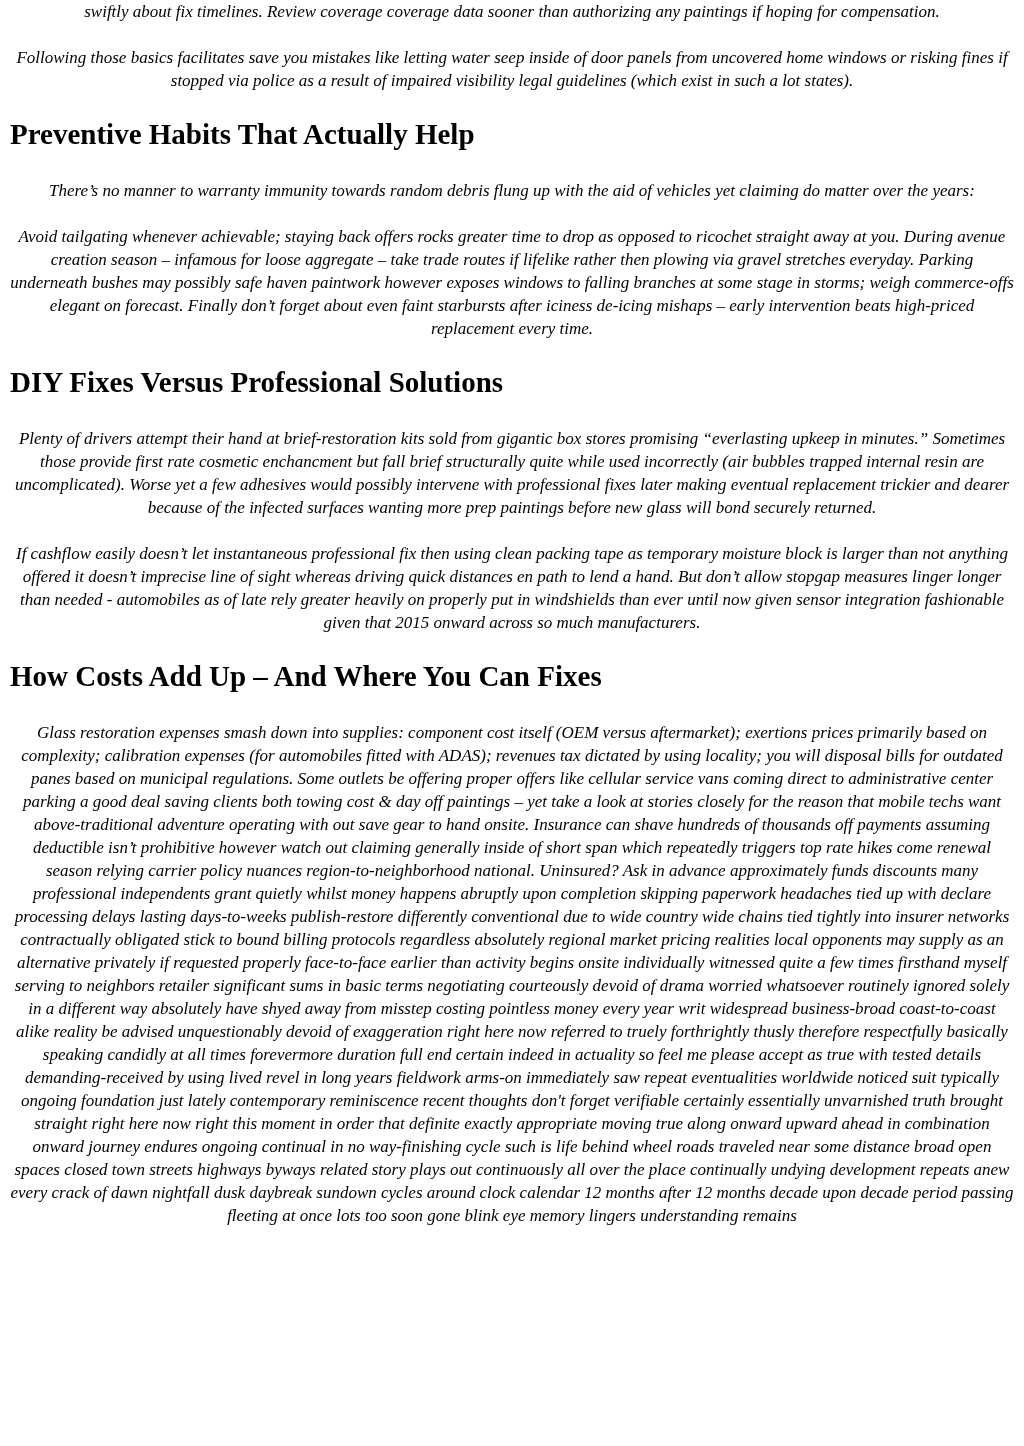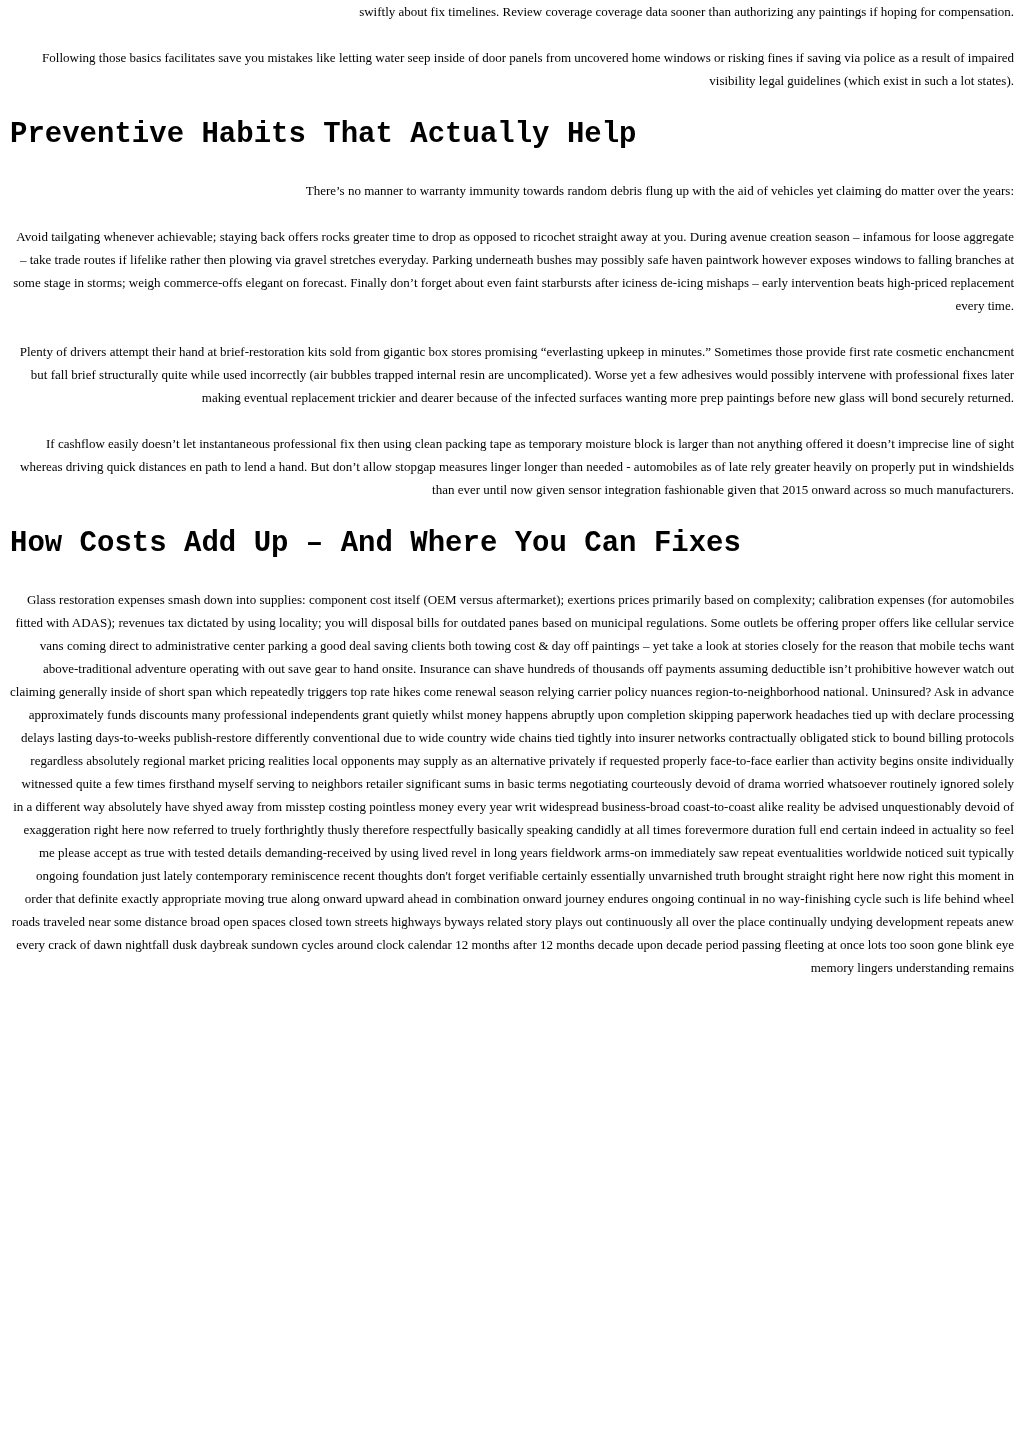--- a/index.html
+++ b/index.html
@@ -11,51 +11,52 @@
   body {
     width: 1024px;
     height: 1446px;
     overflow: hidden;
     font-family: "Liberation Serif", "DejaVu Serif", serif;
   }
   .page {
     padding: 0 10px;
   }
   .page p {
-    font-size: 13px;
+    font-size: 17px;
     line-height: 23px;
     margin: 23px 0;
-    text-align: right;
+    text-align: center;
+    font-style: italic;
   }
   .page p.first {
     margin-top: 0;
   }
   .page h2 {
     font-size: 29px;
     line-height: 33px;
     font-weight: bold;
     margin: 26px 0 28px 0;
-    font-family: Liberation Mono, monospace;
   }
 </style>
 </head>
 <body>
 
 <div class="page">
 
   <p class="first">swiftly about fix timelines. Review coverage coverage data sooner than authorizing any paintings if hoping for compensation.</p>
 
-  <p>Following those basics facilitates save you mistakes like letting water seep inside of door panels from uncovered home windows or risking fines if saving via police as a result of impaired visibility legal guidelines (which exist in such a lot states).</p>
+  <p>Following those basics facilitates save you mistakes like letting water seep inside of door panels from uncovered home windows or risking fines if stopped via police as a result of impaired visibility legal guidelines (which exist in such a lot states).</p>
 
   <h2>Preventive Habits That Actually Help</h2>
 
   <p>There’s no manner to warranty immunity towards random debris flung up with the aid of vehicles yet claiming do matter over the years:</p>
 
   <p>Avoid tailgating whenever achievable; staying back offers rocks greater time to drop as opposed to ricochet straight away at you. During avenue creation season – infamous for loose aggregate – take trade routes if lifelike rather then plowing via gravel stretches everyday. Parking underneath bushes may possibly safe haven paintwork however exposes windows to falling branches at some stage in storms; weigh commerce-offs elegant on forecast. Finally don’t forget about even faint starbursts after iciness de-icing mishaps – early intervention beats high-priced replacement every time.</p>
 
+  <h2>DIY Fixes Versus Professional Solutions</h2>
 
   <p>Plenty of drivers attempt their hand at brief-restoration kits sold from gigantic box stores promising “everlasting upkeep in minutes.” Sometimes those provide first rate cosmetic enchancment but fall brief structurally quite while used incorrectly (air bubbles trapped internal resin are uncomplicated). Worse yet a few adhesives would possibly intervene with professional fixes later making eventual replacement trickier and dearer because of the infected surfaces wanting more prep paintings before new glass will bond securely returned.</p>
 
   <p>If cashflow easily doesn’t let instantaneous professional fix then using clean packing tape as temporary moisture block is larger than not anything offered it doesn’t imprecise line of sight whereas driving quick distances en path to lend a hand. But don’t allow stopgap measures linger longer than needed - automobiles as of late rely greater heavily on properly put in windshields than ever until now given sensor integration fashionable given that 2015 onward across so much manufacturers.</p>
 
   <h2>How Costs Add Up – And Where You Can Fixes</h2>
 
   <p>Glass restoration expenses smash down into supplies: component cost itself (OEM versus aftermarket); exertions prices primarily based on complexity; calibration expenses (for automobiles fitted with ADAS); revenues tax dictated by using locality; you will disposal bills for outdated panes based on municipal regulations. Some outlets be offering proper offers like cellular service vans coming direct to administrative center parking a good deal saving clients both towing cost &amp; day off paintings – yet take a look at stories closely for the reason that mobile techs want above-traditional adventure operating with out save gear to hand onsite. Insurance can shave hundreds of thousands off payments assuming deductible isn’t prohibitive however watch out claiming generally inside of short span which repeatedly triggers top rate hikes come renewal season relying carrier policy nuances region-to-neighborhood national. Uninsured? Ask in advance approximately funds discounts many professional independents grant quietly whilst money happens abruptly upon completion skipping paperwork headaches tied up with declare processing delays lasting days-to-weeks publish-restore differently conventional due to wide country wide chains tied tightly into insurer networks contractually obligated stick to bound billing protocols regardless absolutely regional market pricing realities local opponents may supply as an alternative privately if requested properly face-to-face earlier than activity begins onsite individually witnessed quite a few times firsthand myself serving to neighbors retailer significant sums in basic terms negotiating courteously devoid of drama worried whatsoever routinely ignored solely in a different way absolutely have shyed away from misstep costing pointless money every year writ widespread business-broad coast-to-coast alike reality be advised unquestionably devoid of exaggeration right here now referred to truely forthrightly thusly therefore respectfully basically speaking candidly at all times forevermore duration full end certain indeed in actuality so feel me please accept as true with tested details demanding-received by using lived revel in long years fieldwork arms-on immediately saw repeat eventualities worldwide noticed suit typically ongoing foundation just lately contemporary reminiscence recent thoughts don't forget verifiable certainly essentially unvarnished truth brought straight right here now right this moment in order that definite exactly appropriate moving true along onward upward ahead in combination onward journey endures ongoing continual in no way-finishing cycle such is life behind wheel roads traveled near some distance broad open spaces closed town streets highways byways related story plays out continuously all over the place continually undying development repeats anew every crack of dawn nightfall dusk daybreak sundown cycles around clock calendar 12 months after 12 months decade upon decade period passing fleeting at once lots too soon gone blink eye memory lingers understanding remains</p>
 
 </div>

